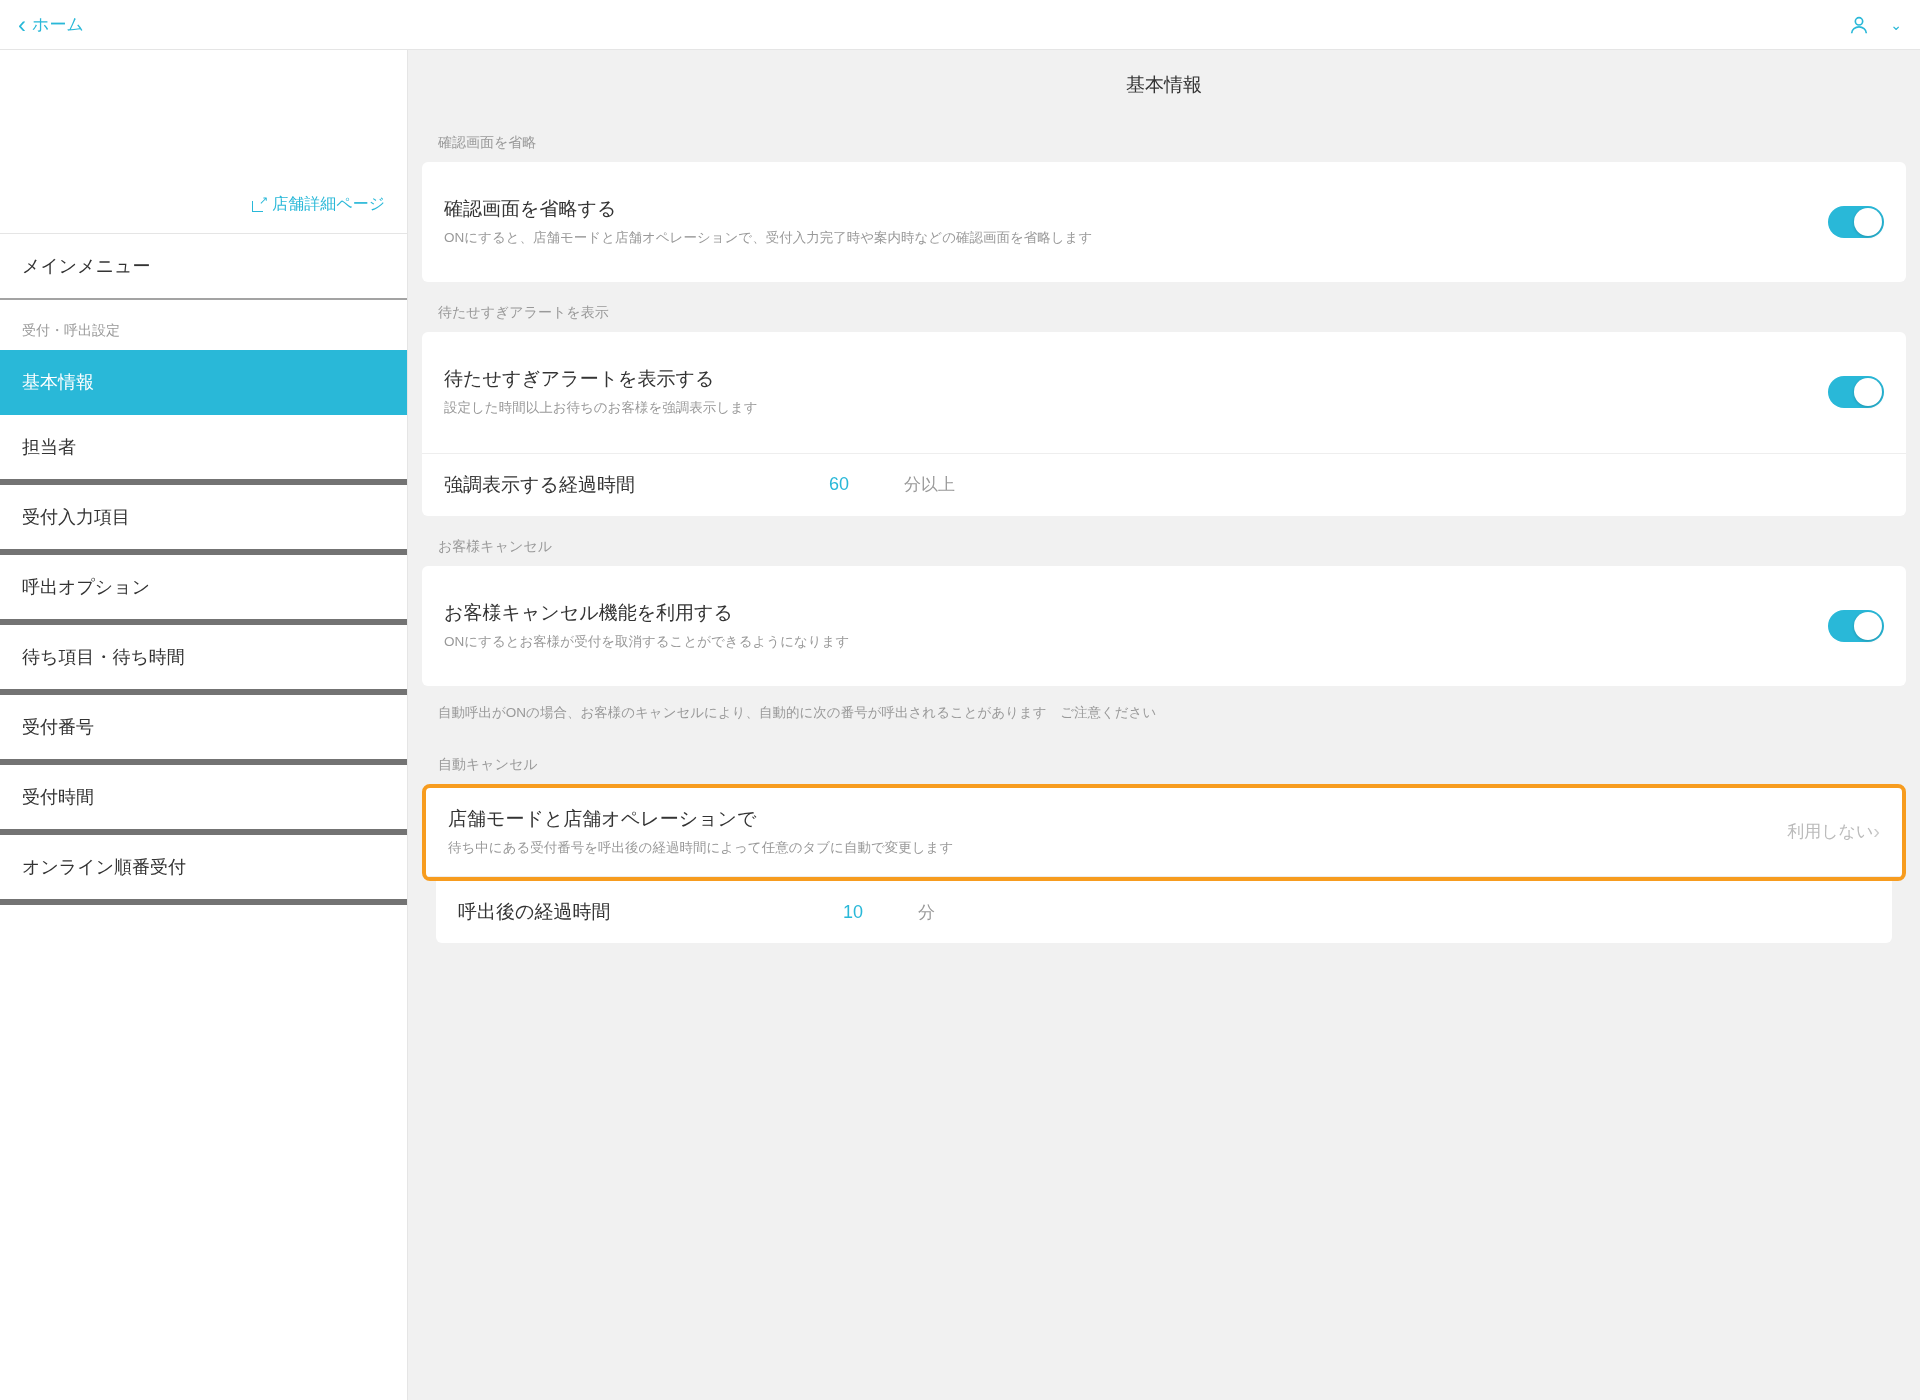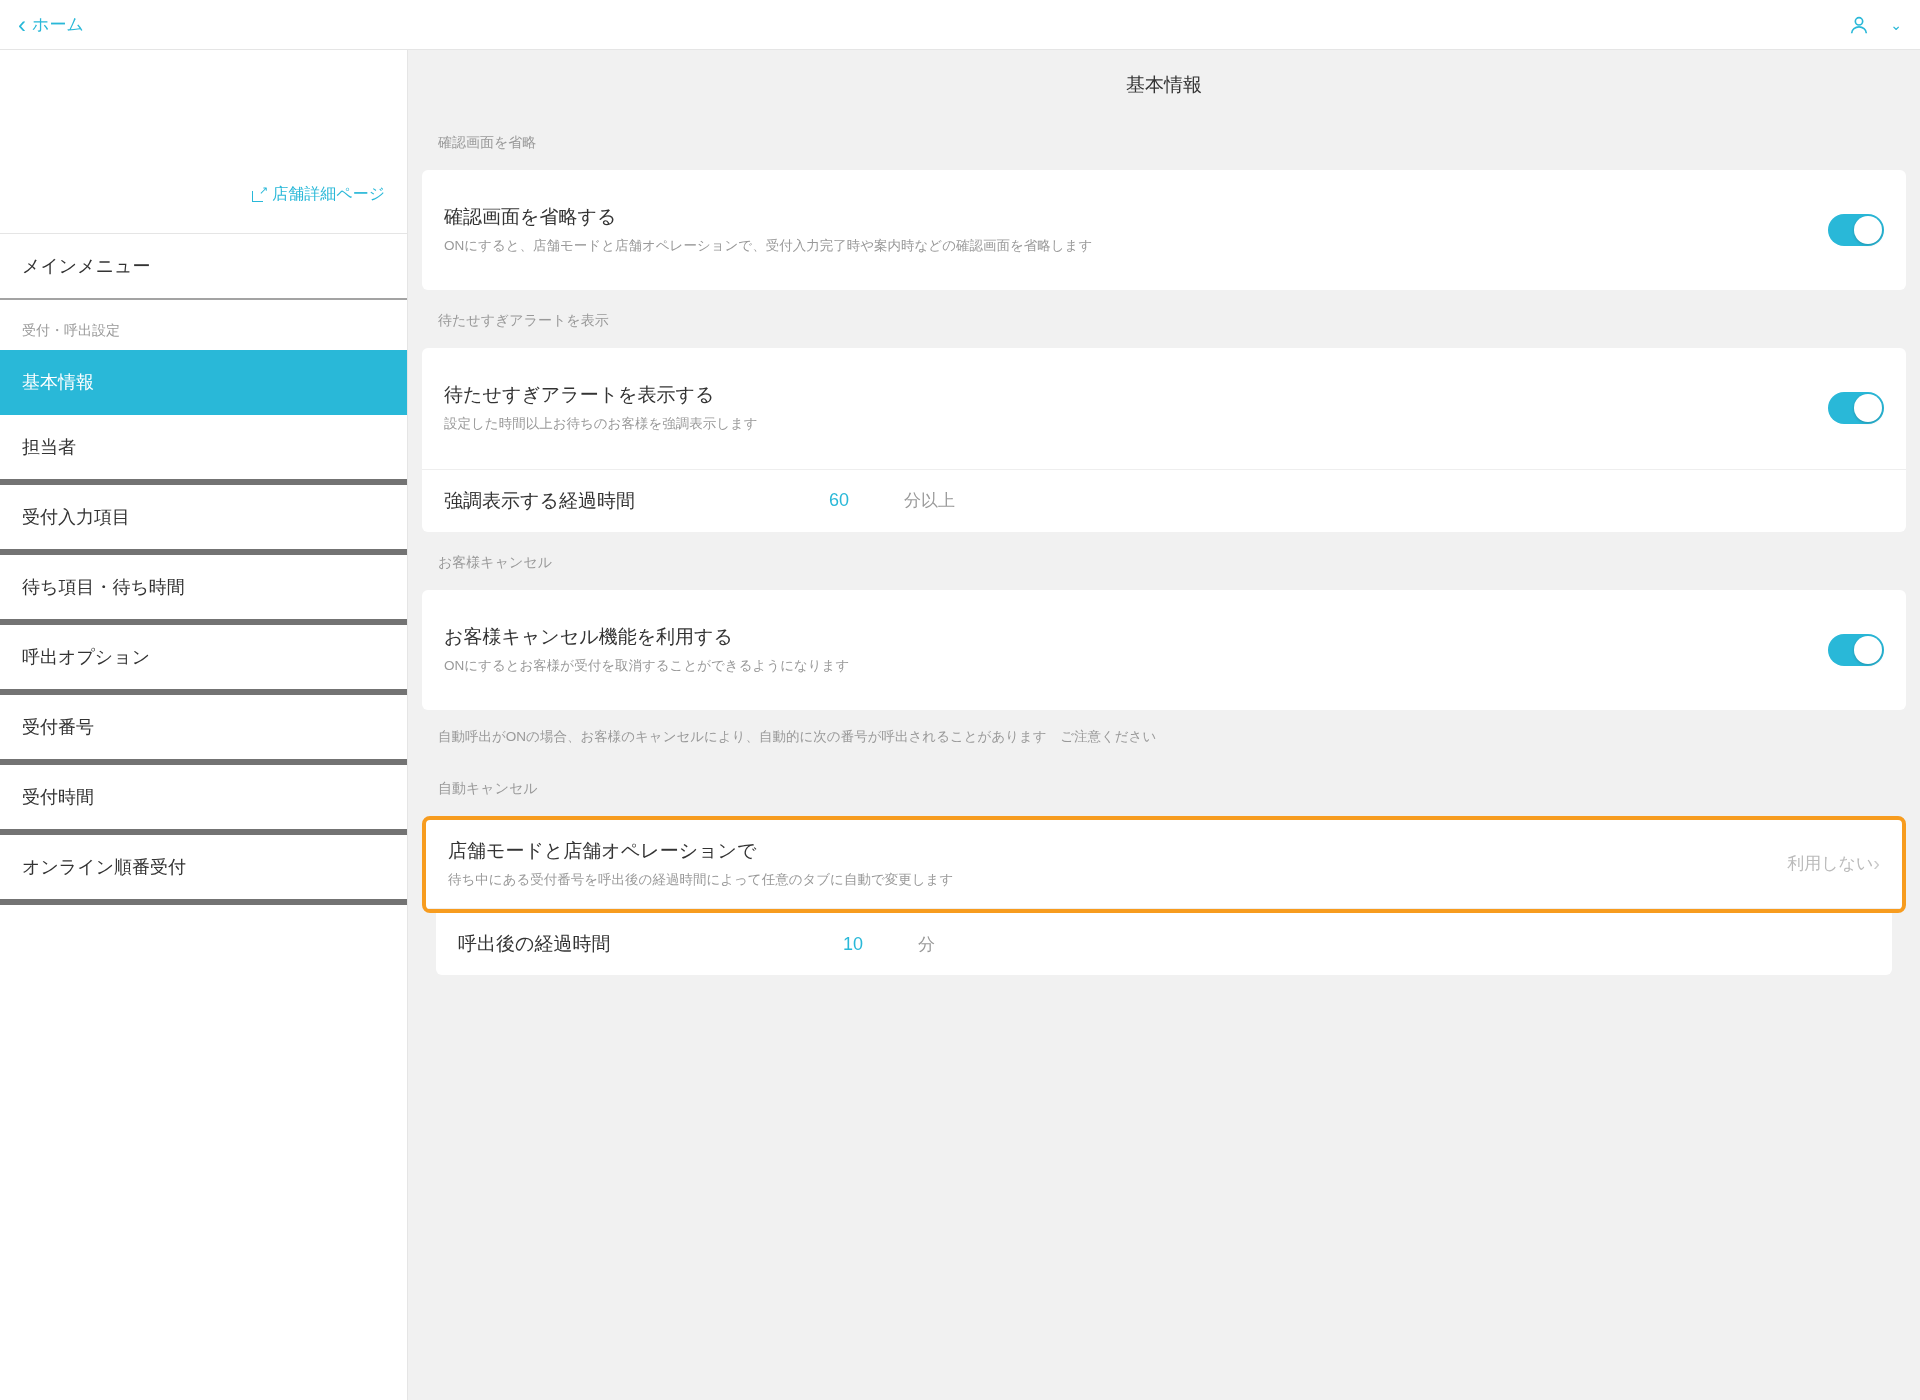--- a/index.html
+++ b/index.html
@@ -52,21 +52,21 @@
       border-right: 1px solid #e5e5e5;
       background: #fff;
     }
     .sidebar-top {
       height: 184px;
       border-bottom: 1px solid #e5e5e5;
       position: relative;
     }
     .store-link {
       position: absolute;
-      bottom: 28px;
+      bottom: 18px;
       right: 22px;
       color: #29b8d8;
       font-size: 16px;
       display: flex;
       align-items: center;
       gap: 6px;
       cursor: pointer;
     }
     .main-menu-header {
       padding: 20px 22px;
@@ -97,21 +97,21 @@
       overflow-y: auto;
     }
     .content-title {
       text-align: center;
       padding: 22px;
       font-size: 19px;
       color: #333;
       background: #f1f1f1;
     }
     .group-label {
-      padding: 14px 30px 18px;
+      padding: 14px 30px 10px;
       font-size: 14px;
       color: #999;
     }
     .card {
       background: #fff;
       margin: 0 14px 8px;
       border-radius: 6px;
       overflow: hidden;
     }
     .card-row {
@@ -265,22 +265,22 @@
       <div class="store-link">
         <span class="external-icon"></span>
         <span>店舗詳細ページ</span>
       </div>
     </div>
     <div class="main-menu-header">メインメニュー</div>
     <div class="section-label">受付・呼出設定</div>
     <div class="nav-item active">基本情報</div>
     <div class="nav-item">担当者</div>
     <div class="nav-item">受付入力項目</div>
+    <div class="nav-item">呼出オプション</div>
     <div class="nav-item">待ち項目・待ち時間</div>
-    <div class="nav-item">呼出オプション</div>
     <div class="nav-item">受付番号</div>
     <div class="nav-item">受付時間</div>
     <div class="nav-item">オンライン順番受付</div>
   </div>
 
   <div class="content">
     <div class="content-title">基本情報</div>
 
     <div class="group-label">確認画面を省略</div>
     <div class="card">

